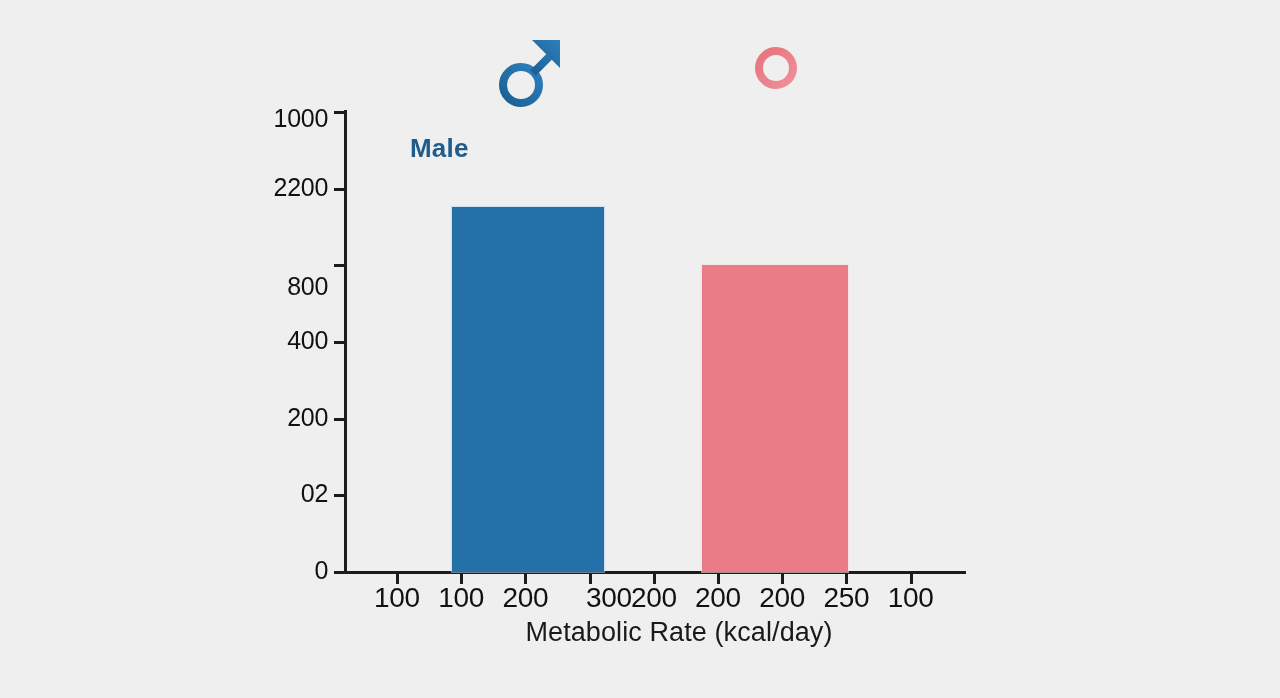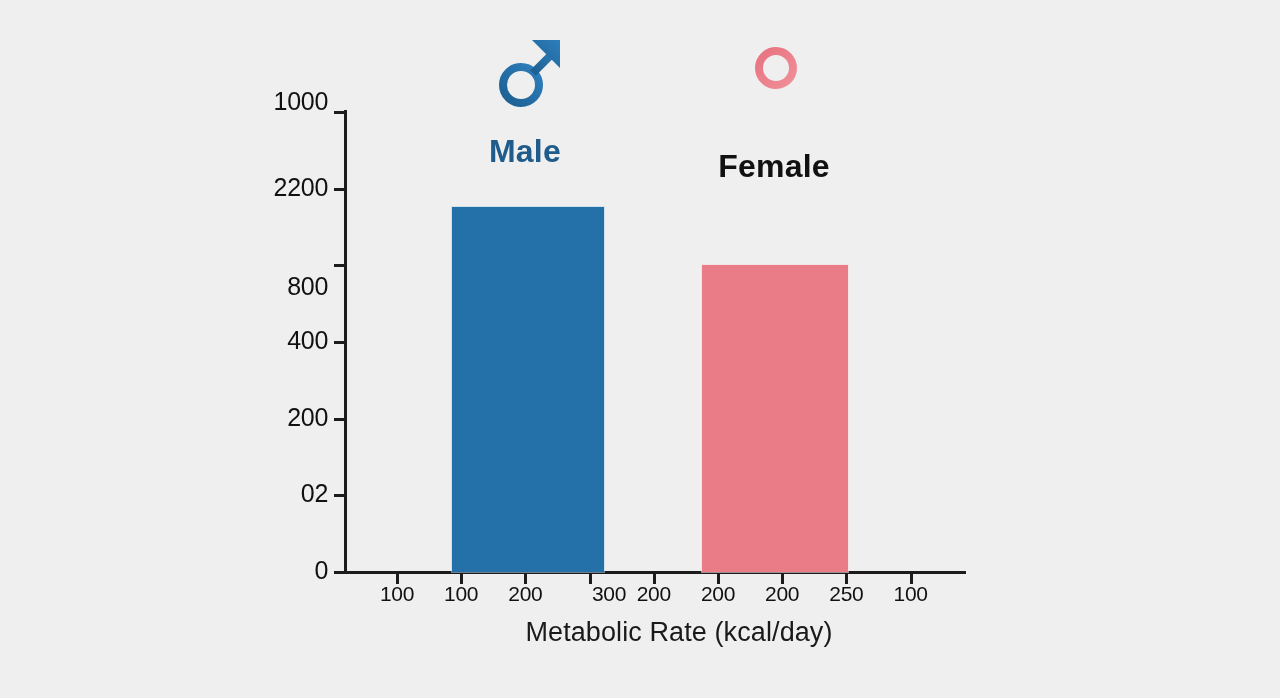--- a/index.html
+++ b/index.html
@@ -70,21 +70,21 @@
     top: 571px;
     width: 3px;
     height: 13px;
     background: #1c1c1c;
   }
   .xtick-label {
     position: absolute;
     top: 582px;
     width: 80px;
     text-align: center;
-    font-size: 21px;
+    font-size: 28px;
     color: #111111;
     letter-spacing: -0.3px;
   }
 
   .xaxis-title {
     position: absolute;
     left: 0;
     top: 617px;
     width: 1280px;
     text-align: center;
@@ -125,22 +125,22 @@
     line-height: 1;
   }
   .symbol svg { display: block; margin: 0 auto; }
 
   .male-symbol { left: 470px; top: 34px; width: 120px; }
   .female-symbol { left: 716px; top: 44px; width: 120px; }
 
   .series-label {
     position: absolute;
     width: 230px;
-    text-align: center;
-    font-size: 32px;
+    text-align: left;
+    font-size: 26px;
     font-weight: bold;
     letter-spacing: 0.2px;
   }
   .male-label {
     left: 410px;
     top: 133px;
     color: #1f5c8b;
   }
   .female-label {
     left: 659px;
@@ -175,28 +175,27 @@
           <stop offset="100%" stop-color="#ef8f99"></stop>
         </linearGradient>
       </defs>
       <circle cx="30" cy="24" r="17" fill="none" stroke="url(#gradFemale)" stroke-width="8"></circle>
       <line x1="30" y1="41" x2="30" y2="74" stroke="url(#gradFemale)" stroke-width="8"></line>
       <line x1="15" y1="60" x2="45" y2="60" stroke="url(#gradFemale)" stroke-width="8"></line>
     </svg>
   </div>
 
   <div class="series-label male-label">Male</div>
-  <div class="series-label female-label">Female</div>
 
   <div class="axis-line-y"></div>
   <div class="axis-line-x"></div>
 
   <div id="yticks">
       <div class="ytick" style="top: 111px;"></div>
-      <div class="ytick-label-wrap" style="top: 87px;">
+      <div class="ytick-label-wrap" style="top: 104px;">
         <div class="ytick-label">1000</div>
       </div>
       <div class="ytick" style="top: 187.82px;"></div>
       <div class="ytick-label-wrap" style="top: 172.82px;">
         <div class="ytick-label">2200</div>
       </div>
       <div class="ytick" style="top: 264.18px;"></div>
       <div class="ytick-label-wrap" style="top: 249.18px; margin-top: 23px;">
         <div class="ytick-label">800</div>
       </div>

